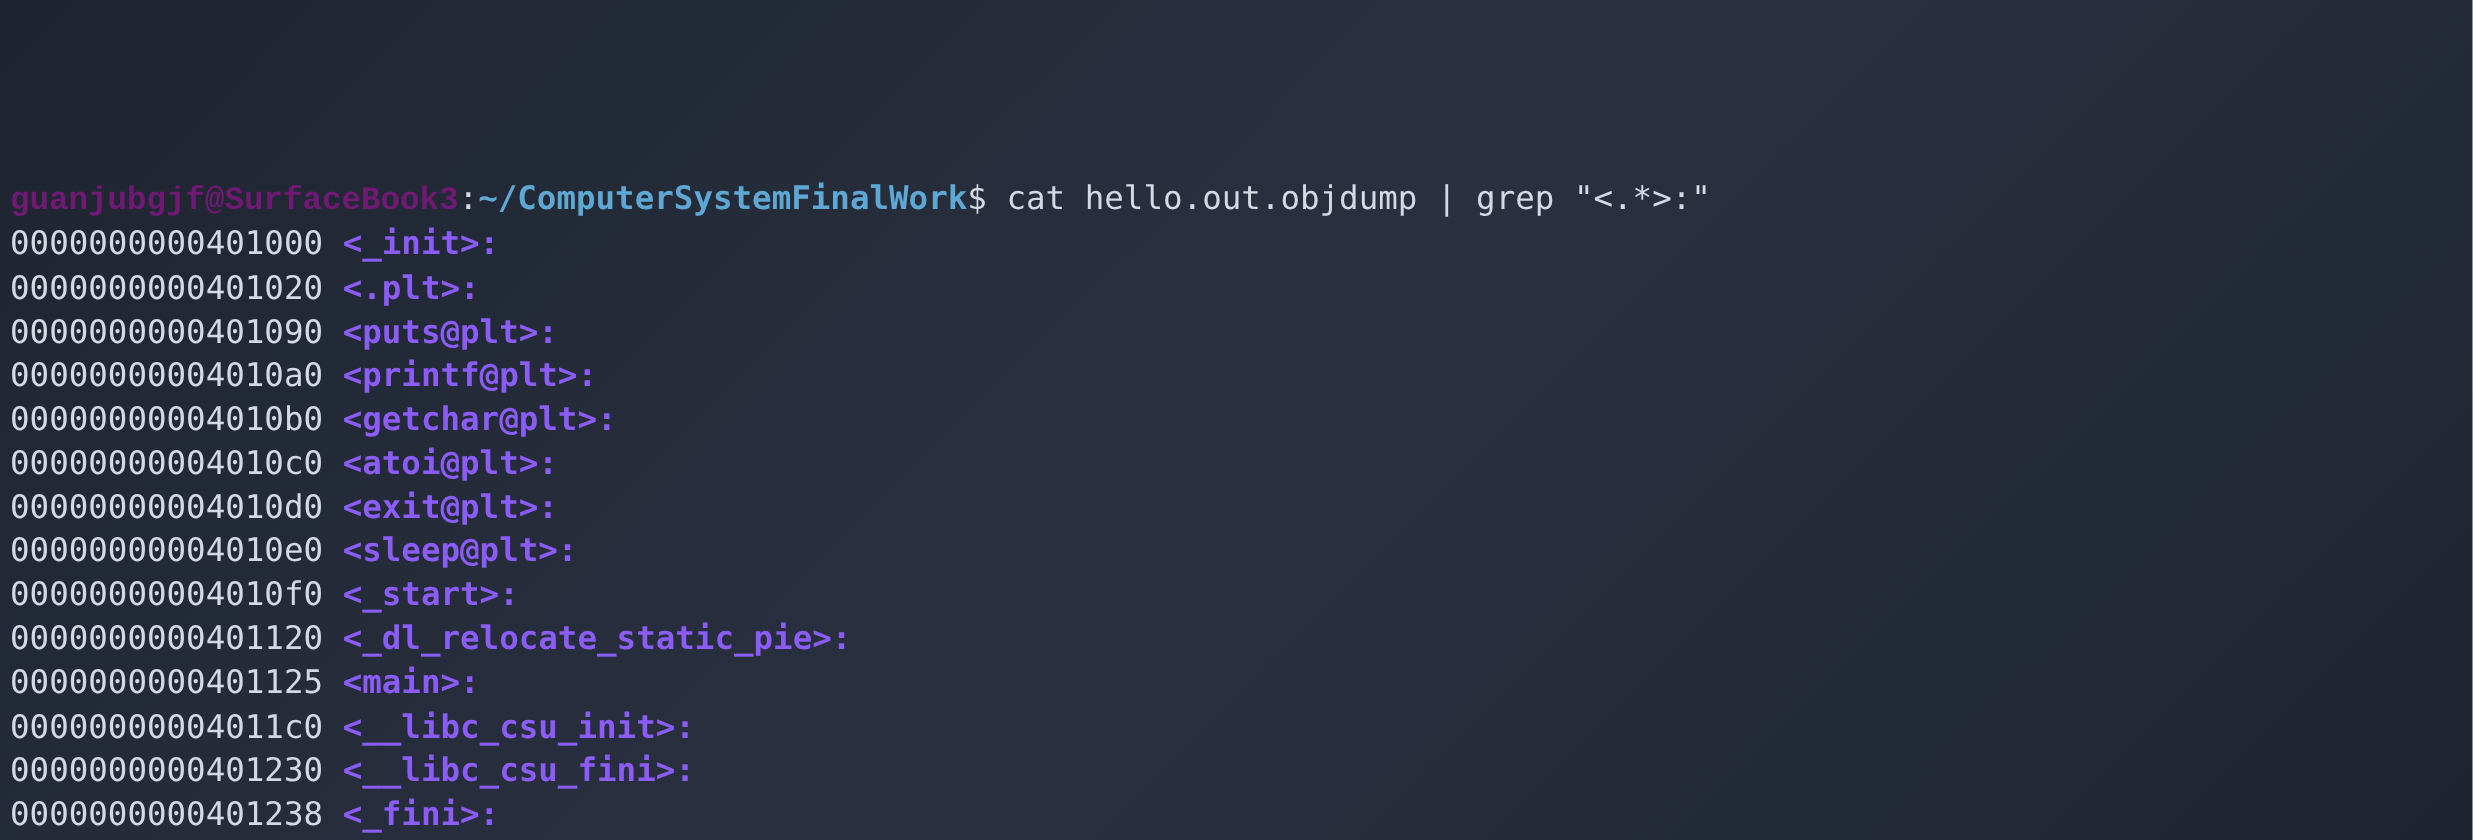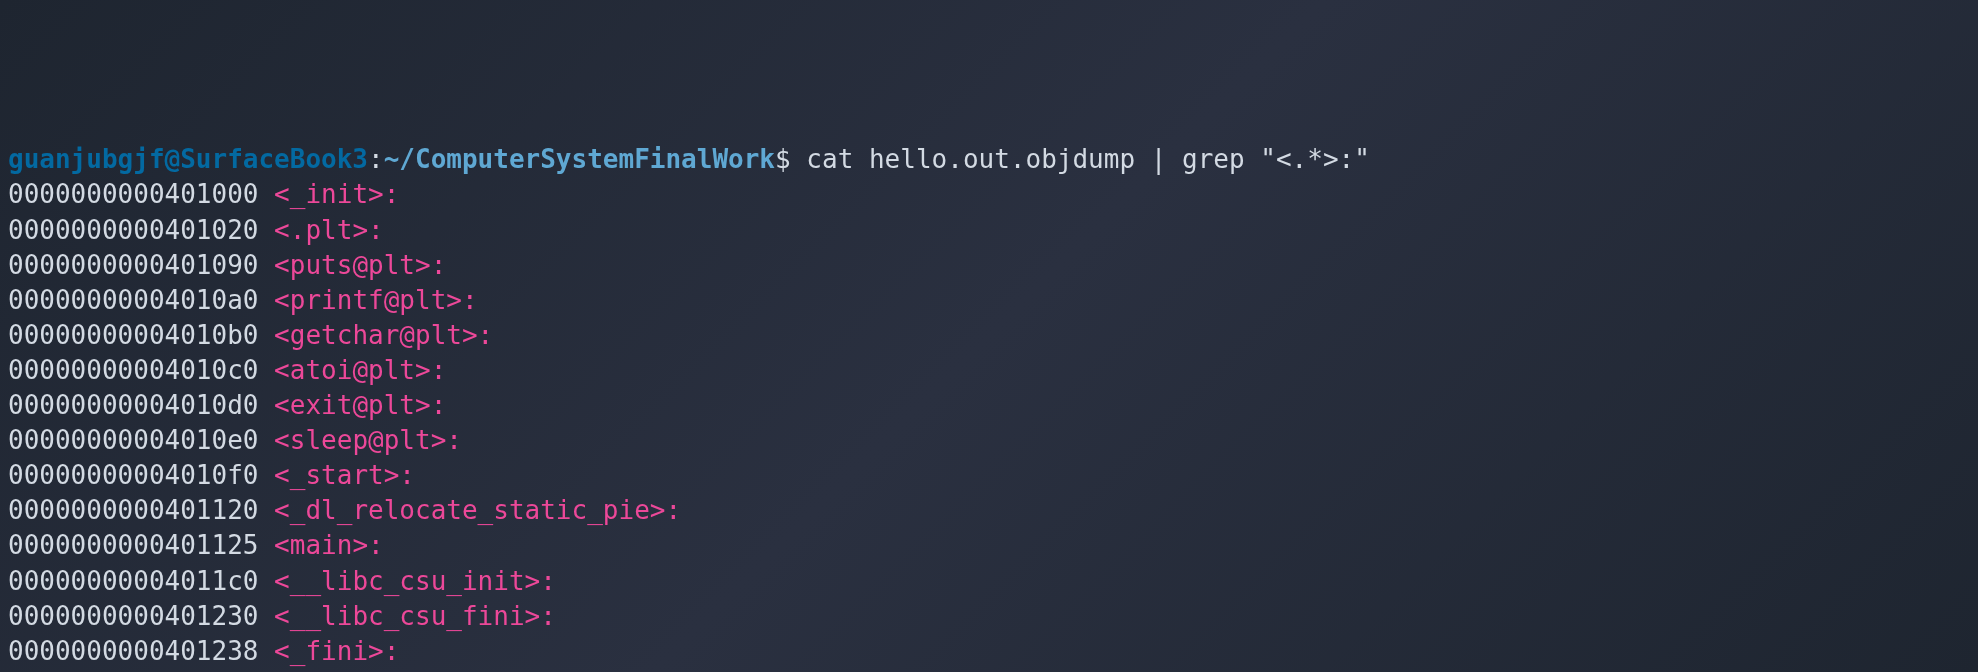--- a/index.html
+++ b/index.html
@@ -13,44 +13,45 @@
       font-size: 26px;
       line-height: 1.35;
       color: #d3dae3;
       padding: 2px 8px;
       width: 1978px;
       height: 672px;
       overflow: hidden;
       white-space: pre;
     }
     .prompt-user {
-      color: #0369a1;
+      color: #701a75;
       font-weight: bold;
+      font-family: Liberation Mono, monospace;
     }
     .prompt-colon {
       color: #d3dae3;
     }
     .prompt-path {
       color: #5fa8d3;
       font-weight: bold;
       margin-top: 20px;
     }
     .prompt-dollar {
       color: #d3dae3;
     }
     .command {
       color: #d3dae3;
     }
     .addr {
       color: #d3dae3;
       margin-top: 48px;
     }
     .symbol {
-      color: #ec4899;
-      font-weight: normal;
+      color: #8b5cf6;
+      font-weight: bold;
     }
     .line {
       display: block;
     }
   </style>
 </head>
 <body>
 
 
 

